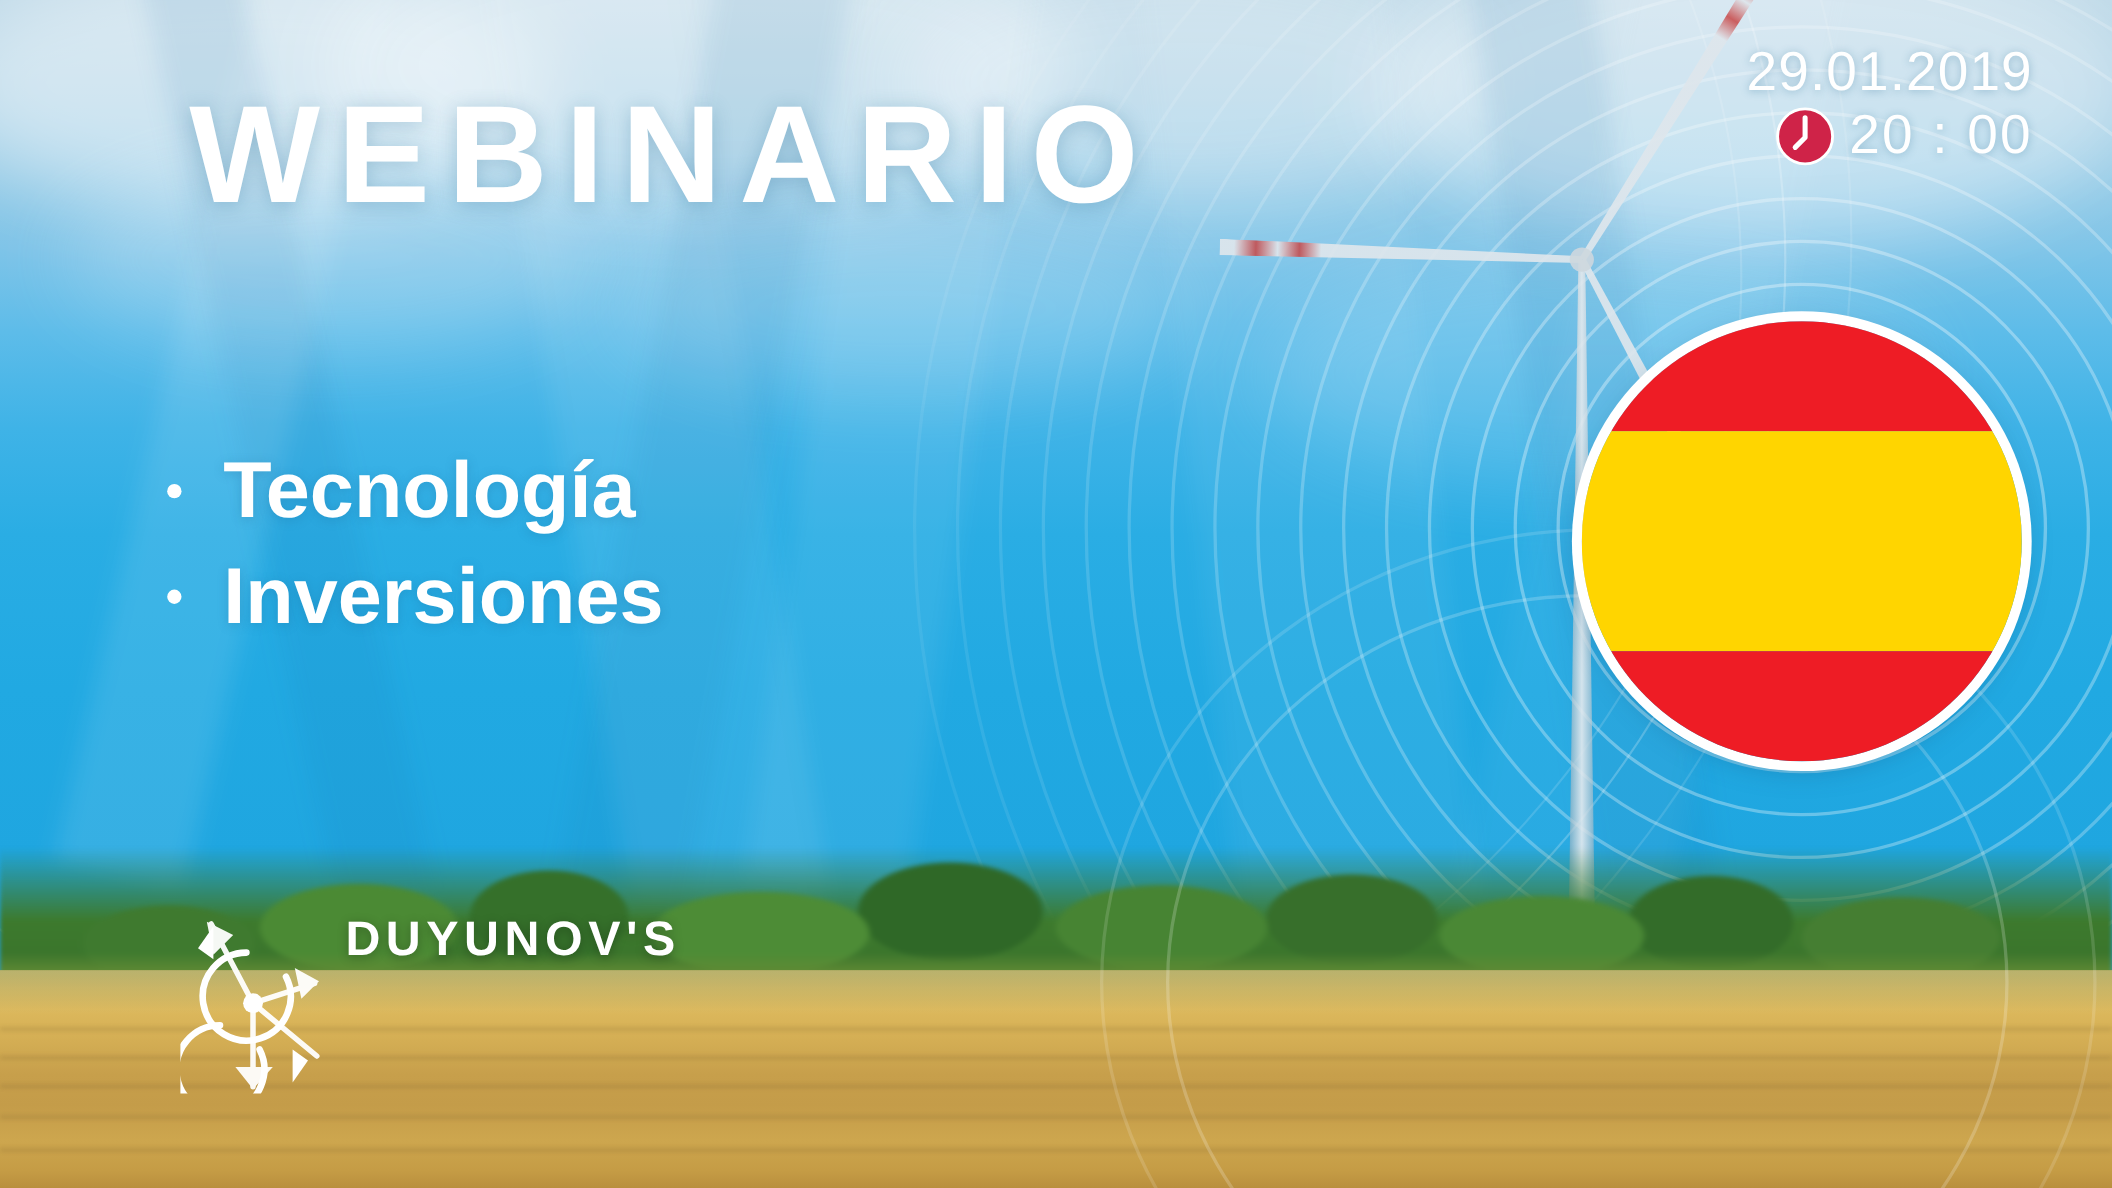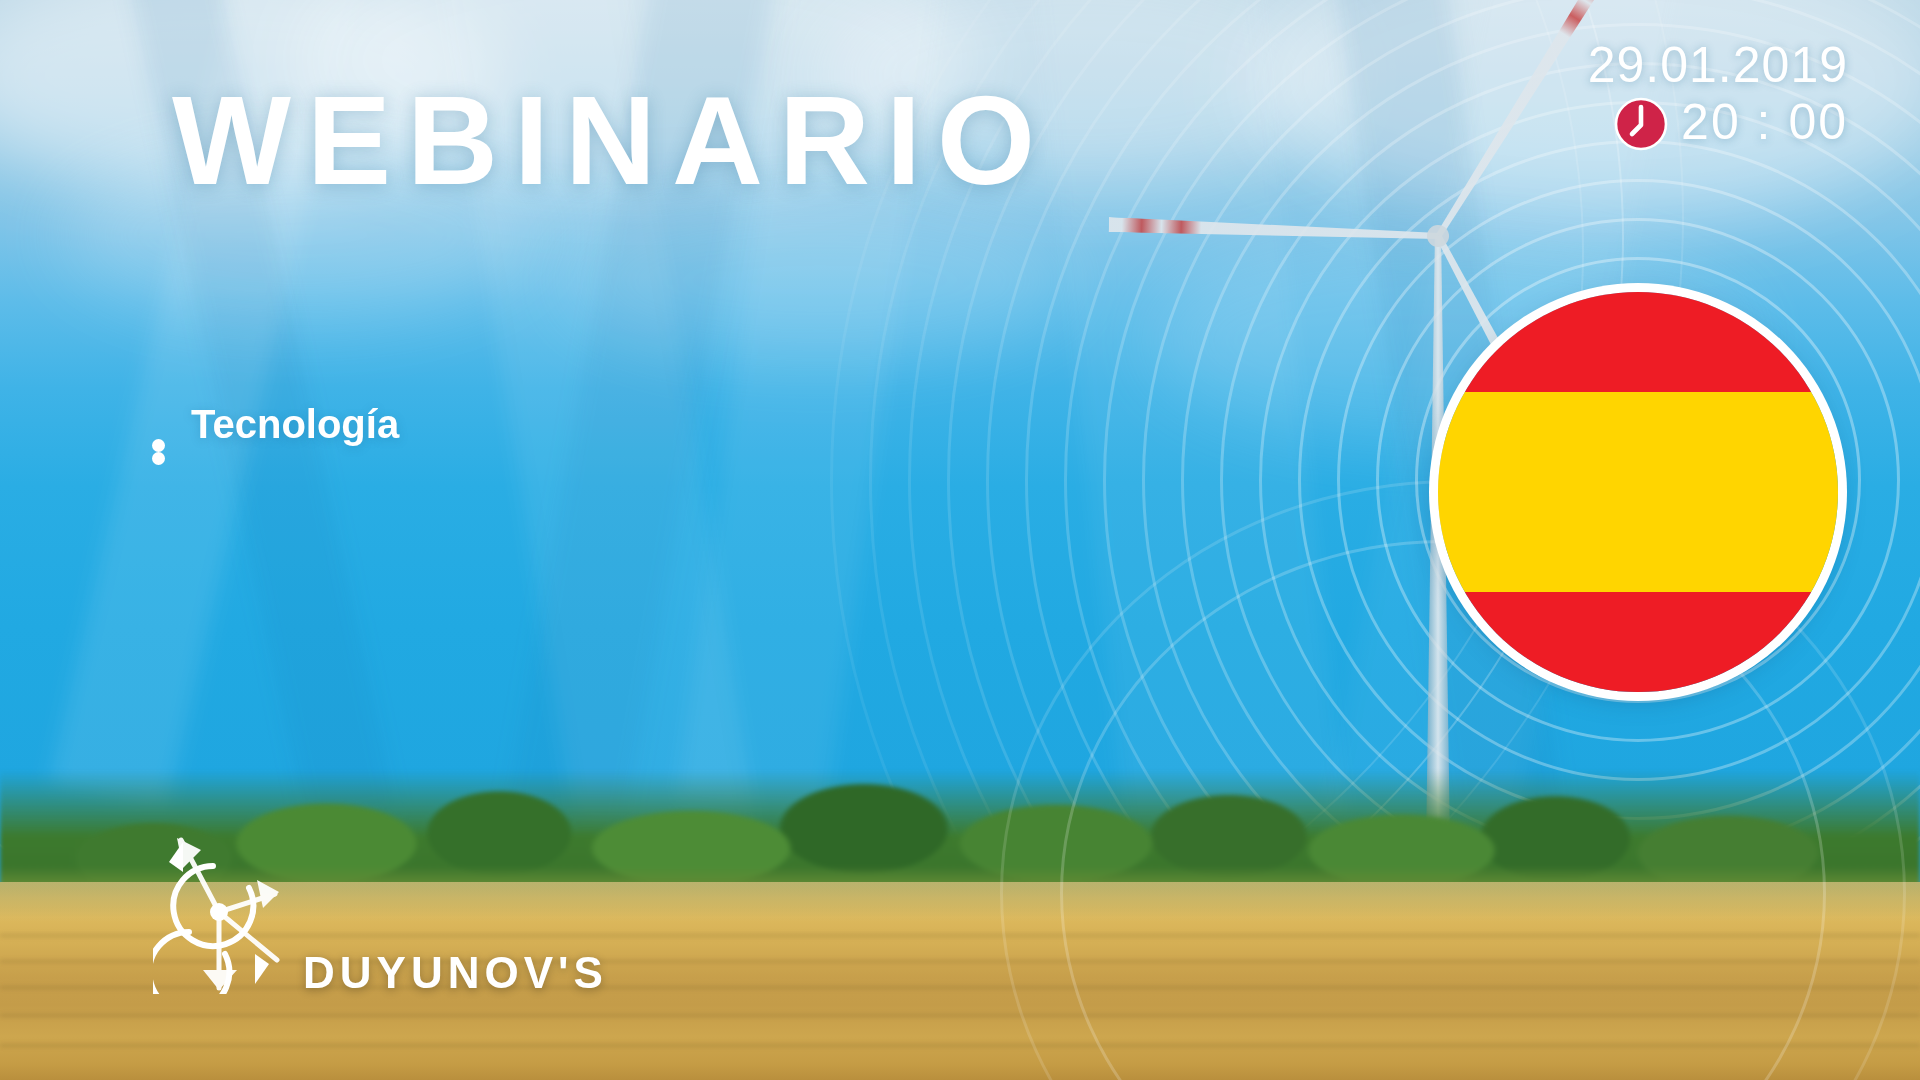--- a/index.html
+++ b/index.html
@@ -278,43 +278,44 @@
     position: absolute;
     left: 152px;
     top: 398px;
     list-style: none;
     margin: 0;
     padding: 0;
     color: #ffffff;
   }
   .bullets li {
     display: flex;
-    align-items: flex-end;
-    font-size: 40px;
+    align-items: center;
+    font-size: 72px;
     font-weight: 700;
     line-height: 1.34;
     white-space: nowrap;
     text-shadow: 0 2px 10px rgba(30,105,150,0.28);
+    gap: 12px;
   }
   .bullets .dot {
     width: 13px;
     height: 13px;
     border-radius: 50%;
     background: #ffffff;
     margin-right: 26px;
     flex: 0 0 auto;
   }
 
   
   .logo {
     position: absolute;
-    left: 153px;
+    left: 164px;
     bottom: 86px;
     display: flex;
-    align-items: flex-end;
+    align-items: flex-start;
     gap: 18px;
   }
   .logo-mark { width: 132px; height: 162px; display: block; flex: 0 0 auto; }
   .logo-text {
     color: #ffffff;
     line-height: 0.98;
     text-shadow: 0 2px 10px rgba(0,0,0,0.28);
   }
   .logo-text .l1 {
     font-size: 44px;
@@ -430,20 +431,21 @@
     </div>
   </div>
 
   <ul class="bullets" id="topic-list">
     <li>
       <span class="dot"></span>
       <span>Tecnología</span>
     </li>
     <li>
       <span class="dot"></span>
+      <span>Inversiones</span>
     </li>
   </ul>
 
   <div class="logo">
     <svg class="logo-mark" viewBox="0 0 132 162">
       <g fill="none" stroke="#ffffff" stroke-width="6" stroke-linejoin="round" stroke-linecap="round">
         <path d="M96 56 A40 40 0 1 1 60 34"></path>
         <path d="M36 100 A40 40 0 1 0 72 122"></path>
         <path d="M30 10 L30 40 L16 30 Z" fill="#ffffff" stroke="none"></path>
         <path d="M102 152 L102 122 L116 132 Z" fill="#ffffff" stroke="none"></path>

